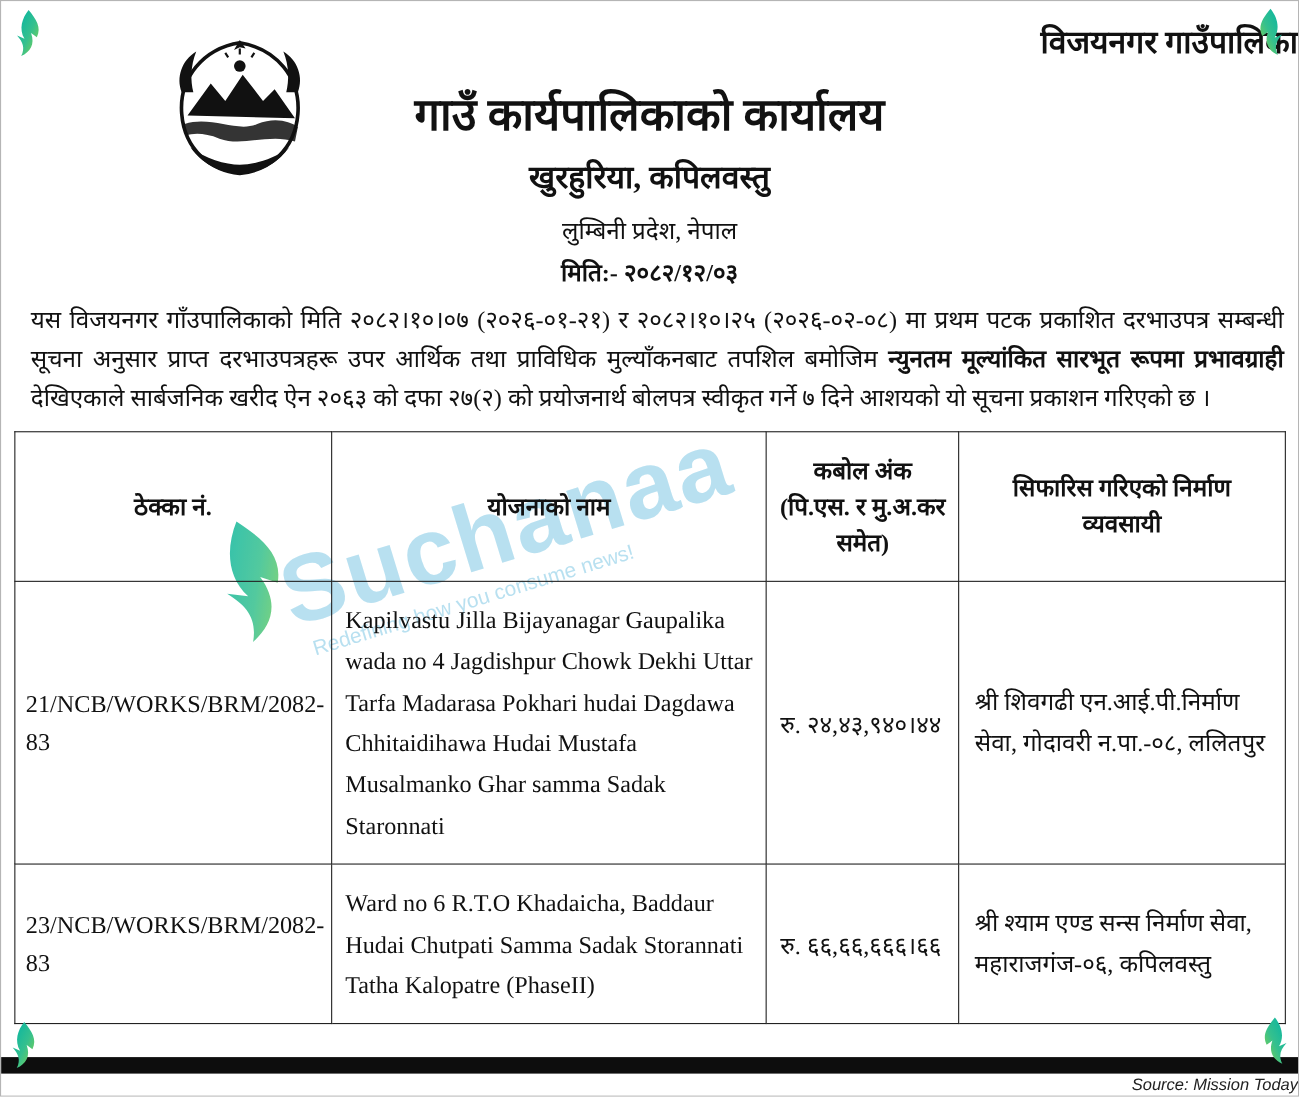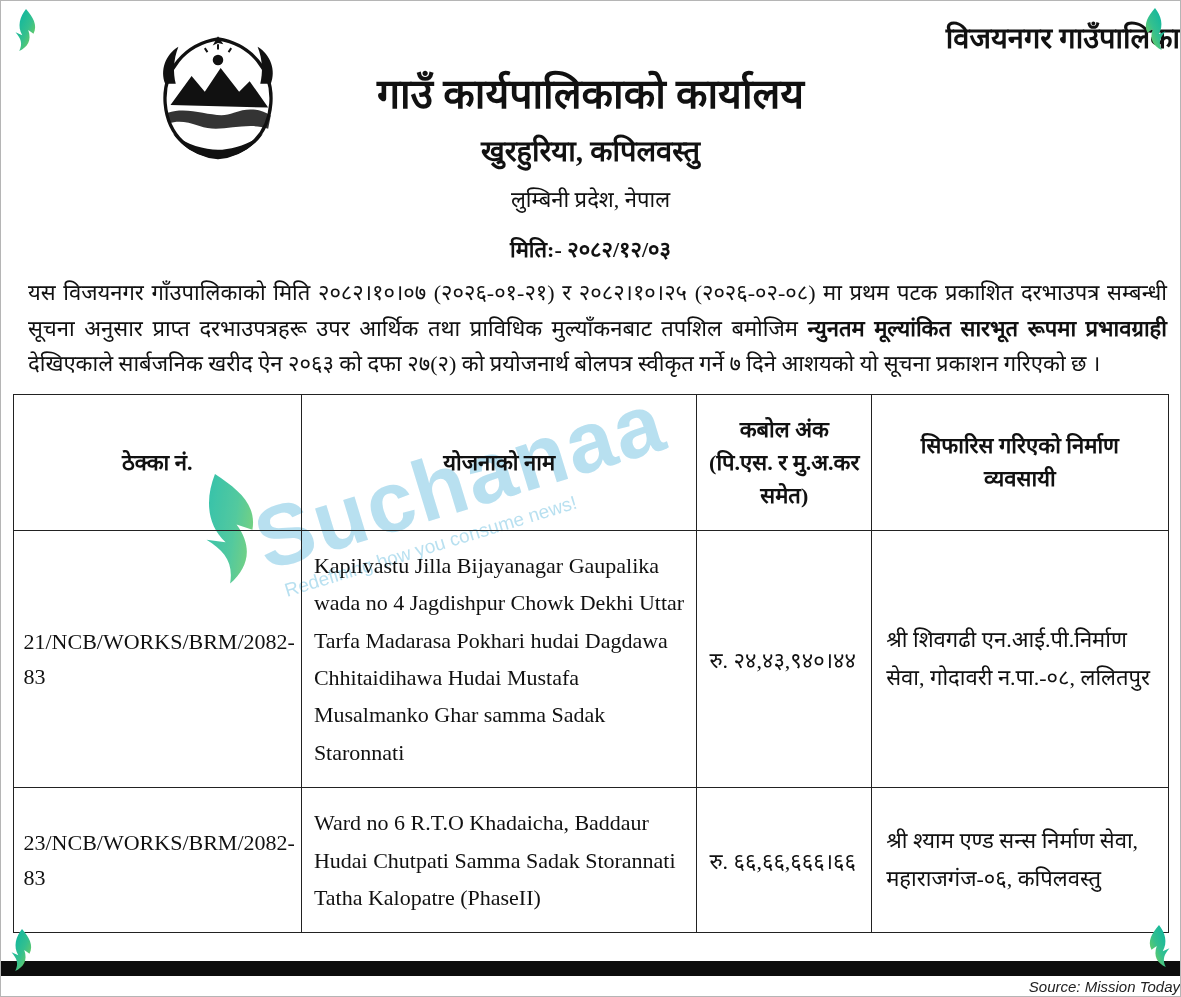--- a/index.html
+++ b/index.html
@@ -26,30 +26,30 @@
   .watermark .wm-text { font-size:86px; font-weight:bold; font-family:"Liberation Sans","DejaVu Sans",sans-serif; letter-spacing:2px; }
   .watermark .wm-tag { display:block; font-size:19px; color:rgba(125,198,228,0.55); margin-top:-6px; margin-left:12px; font-family:"Liberation Sans",sans-serif; }
   .wm-swoosh { position:absolute; left:-60px; top:-34px; width:78px; height:120px; opacity:0.85; }
 
   .content { position:relative; z-index:2; }
 
   
   .header { position:relative; text-align:center; padding-top:16px; }
   .logo { position:absolute; left:148px; top:30px; width:138px; height:132px; }
   .h-l1 { font-size:29px; font-weight:bold;text-align:right; }
-  .h-l2 { font-size:41px; font-weight:bold; margin-top:8px; }
+  .h-l2 { font-size:41px; font-weight:bold; margin-top:18px; }
   .h-l3 { font-size:29px; font-weight:bold; margin-top:10px; }
   .h-l4 { font-size:22px; font-weight:normal; margin-top:14px; }
 
   .banner {
     margin-top:16px; background:#0d0d0d; color:#fff;
     font-size:27px; font-weight:bold; text-align:center; padding:9px 0;
   }
 
-  .date-line { text-align:center; font-weight:bold; font-size:22px; margin-top:20px; }
+  .date-line { text-align:center; font-weight:bold; font-size:22px; margin-top:8px; }
 
   .para {
     margin:12px 13px 0 27px; font-size:22px; line-height:1.62;
     text-align:justify;
   }
   .para .bold { font-weight:bold; }
 
   
   table.notice { width:1156px; margin:12px auto 0 auto; border-collapse:collapse; }
   table.notice th, table.notice td { border:1.5px solid #222; font-size:22px; }

